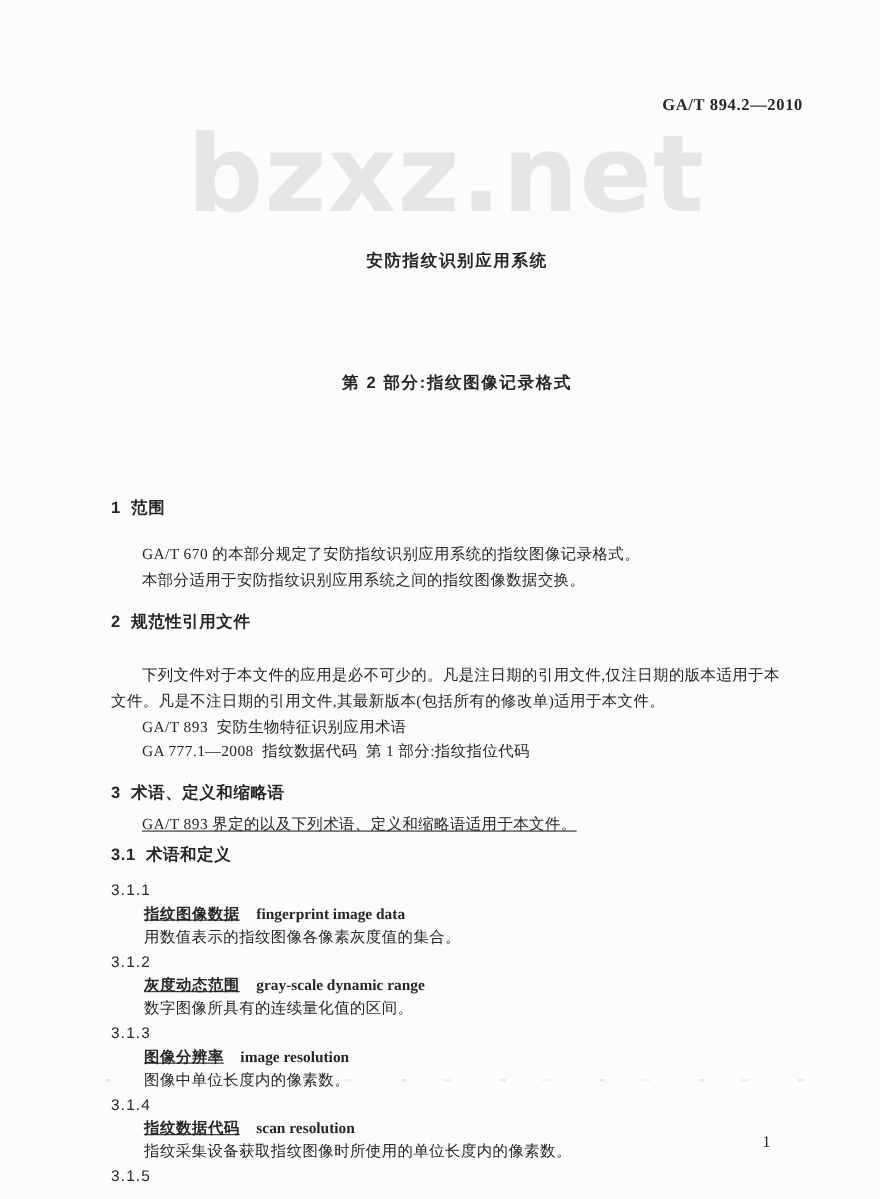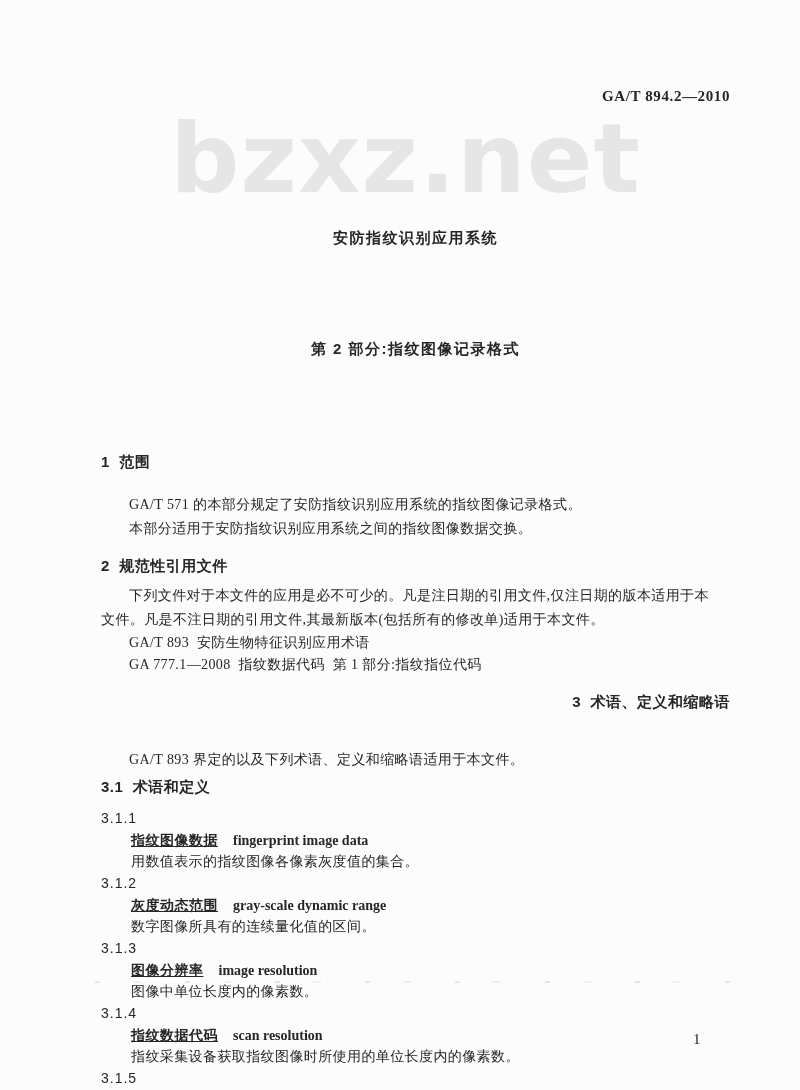--- a/index.html
+++ b/index.html
@@ -63,24 +63,24 @@
     margin: 0;
     font-size: 14px;
     line-height: 24px;
     letter-spacing: 0.4px;
     white-space: pre-wrap;
   }
   .ind { text-indent: 2em; }
   #sec-scope   { margin-top: 11px; }
   #scope-p1    { margin-top: 21px; }
   #sec-refs    { margin-top: 15px; }
-  #refs-intro  { margin-top: 8px; width: 622px; }
+  #refs-intro  { margin-top: 27px; width: 622px; }
   .ref-item    { line-height: 22px; }
-  #sec-terms   { margin-top: 16px; text-align: right; }
-  #terms-intro { margin-top: 36px; }
+  #sec-terms   { margin-top: 16px; }
+  #terms-intro { margin-top: 8px; text-decoration: underline; }
   #sub-terms   { margin-top: 5px; }
   .term-entry  { margin-top: 0; margin-bottom: 1px; }
   .term-entry.first { margin-top: 11px; }
   .term-num {
     font-family: "Liberation Sans", "DejaVu Sans", sans-serif;
     font-size: 14px;
     line-height: 21px;
     letter-spacing: 1px;
   }
   .term-line { padding-left: 30px; line-height: 21px; white-space: pre-wrap; }
@@ -134,21 +134,21 @@
 
   <div class="flow">
     <div class="doc-header">GA/T 894.2—2010</div>
 
     <div class="title-block">
       <div>安防指纹识别应用系统</div>
       <div>第 2 部分:指纹图像记录格式</div>
     </div>
 
     <h2 class="sec" id="sec-scope">1  范围</h2>
-    <p class="body ind" id="scope-p1">GA/T 571 的本部分规定了安防指纹识别应用系统的指纹图像记录格式。</p>
+    <p class="body ind" id="scope-p1">GA/T 670 的本部分规定了安防指纹识别应用系统的指纹图像记录格式。</p>
     <p class="body ind">本部分适用于安防指纹识别应用系统之间的指纹图像数据交换。</p>
 
     <h2 class="sec" id="sec-refs">2  规范性引用文件</h2>
     <p class="body ind" id="refs-intro">下列文件对于本文件的应用是必不可少的。凡是注日期的引用文件,仅注日期的版本适用于本文件。凡是不注日期的引用文件,其最新版本(包括所有的修改单)适用于本文件。</p>
     <p class="body ind ref-item">GA/T 893  安防生物特征识别应用术语</p>
     <p class="body ind ref-item">GA 777.1—2008  指纹数据代码  第 1 部分:指纹指位代码</p>
 
     <h2 class="sec" id="sec-terms">3  术语、定义和缩略语</h2>
     <p class="body ind" id="terms-intro">GA/T 893 界定的以及下列术语、定义和缩略语适用于本文件。</p>
     <h3 class="sec" id="sub-terms">3.1  术语和定义</h3>

